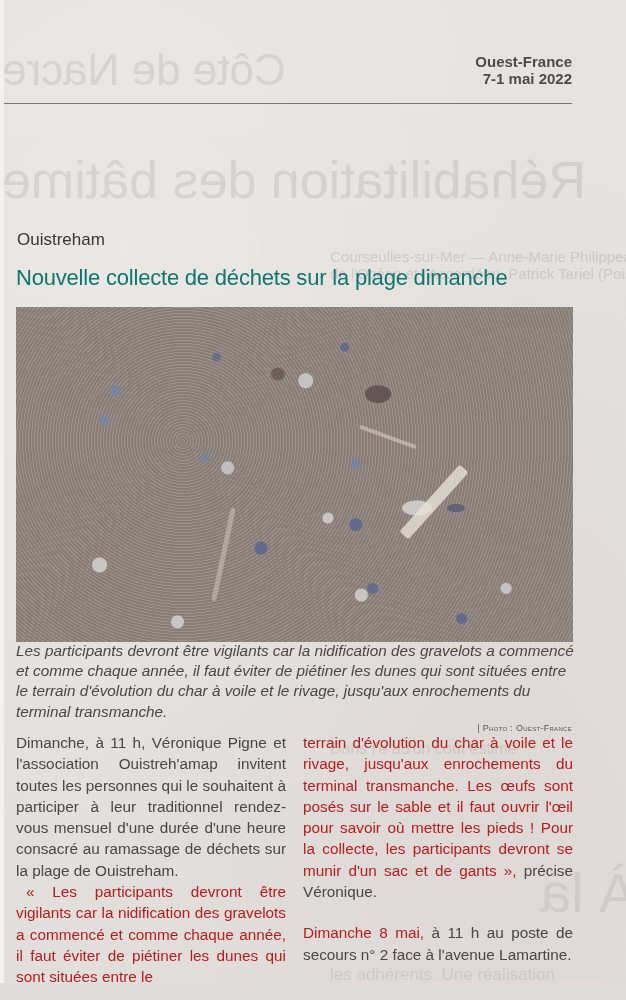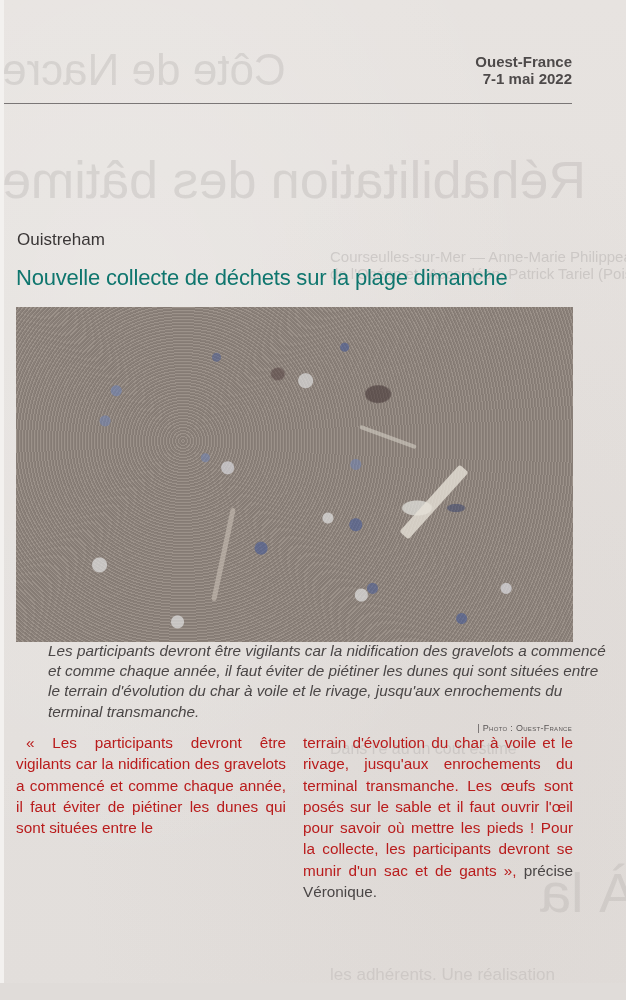--- a/index.html
+++ b/index.html
@@ -73,21 +73,21 @@
         radial-gradient(circle at 59% 12%, rgba(70,90,150,0.6) 0 4px, transparent 5px),
         radial-gradient(circle at 36% 15%, rgba(70,90,150,0.5) 0 4px, transparent 5px),
         repeating-radial-gradient(circle at 30% 40%, #8a8079 0 1px, #9c928a 1px 2px, #857b74 2px 3px),
         #948a83;
     }
     .photo .stick {
       position: absolute; background: rgba(230,225,215,0.8); border-radius: 3px;
     }
     .caption {
       position: absolute; left: 16px; top: 641px; width: 560px;
-      font-size: 15.3px; line-height: 20.2px; font-style: italic; color: #4a4646; margin-left: 32px;
+      font-size: 15.3px; line-height: 20.2px; font-style: italic; color: #4a4646;
     }
     .credit {
       position: absolute; right: 54px; top: 711px;
       font-size: 9px; color: #5a5656; letter-spacing: 0.3px; font-variant: small-caps; margin-top: 12px;
     }
     .col {
       position: absolute; top: 732px; width: 270px;
       font-size: 15.3px; line-height: 21.3px; color: #4a4646;
       text-align: justify;
     }
@@ -128,20 +128,22 @@
 <div class="photo" title="Beach sand with scattered mussel shells, seaweed, small shells and driftwood">
   <div class="stick" style="left:412px;top:150px;width:12px;height:90px;transform:rotate(42deg);"></div>
   <div class="stick" style="left:205px;top:200px;width:5px;height:95px;transform:rotate(12deg);background:rgba(200,190,180,0.6);"></div>
   <div class="stick" style="left:370px;top:100px;width:4px;height:60px;transform:rotate(-70deg);background:rgba(210,205,195,0.6);"></div>
 </div>
 
 <div class="caption">Les participants devront être vigilants car la nidification des gravelots a commencé et comme chaque année, il faut éviter de piétiner les dunes qui sont situées entre le terrain d'évolution du char à voile et le rivage, jusqu'aux enrochements du terminal transmanche.</div>
 <div class="credit">| Photo : Ouest-France</div>
 
 <div class="col col-left">
+  <p>Dimanche, à 11 h, Véronique Pigne et l'association Ouistreh'amap invitent toutes les personnes qui le souhaitent à participer à leur traditionnel rendez-vous mensuel d'une durée d'une heure consacré au ramassage de déchets sur la plage de Ouistreham.</p>
   <p class="bold indent">« Les participants devront être vigilants car la nidification des gravelots a commencé et comme chaque année, il faut éviter de piétiner les dunes qui sont situées entre le</p>
 </div>
 <div class="col col-right">
   <p><span class="bold">terrain d'évolution du char à voile et le rivage, jusqu'aux enrochements du terminal transmanche. Les œufs sont posés sur le sable et il faut ouvrir l'œil pour savoir où mettre les pieds ! Pour la collecte, les participants devront se munir d'un sac et de gants »,</span><span> précise Véronique.</span></p>
   <div class="gap"></div>
+  <p><span class="bold">Dimanche 8 mai,</span><span> à 11 h au poste de secours n° 2 face à l'avenue Lamartine.</span></p>
 </div>
 
 <div class="bottom-strip"></div>
 
 </body></html>

